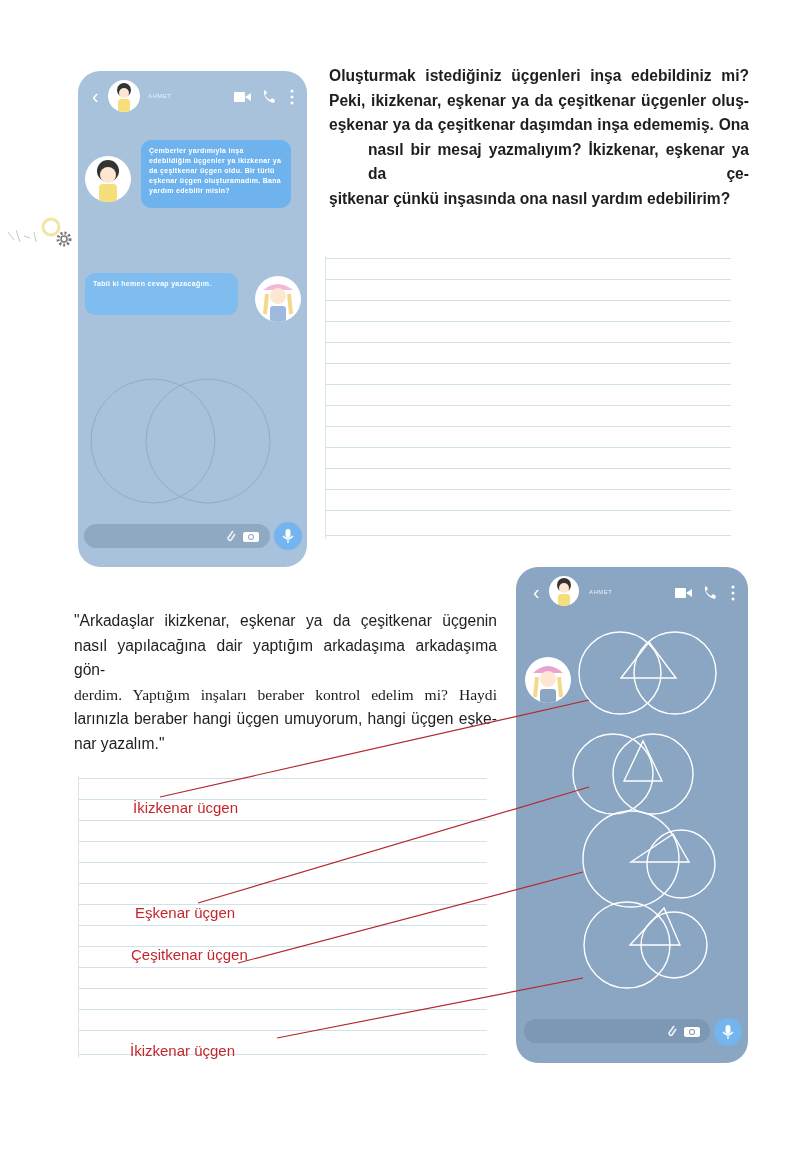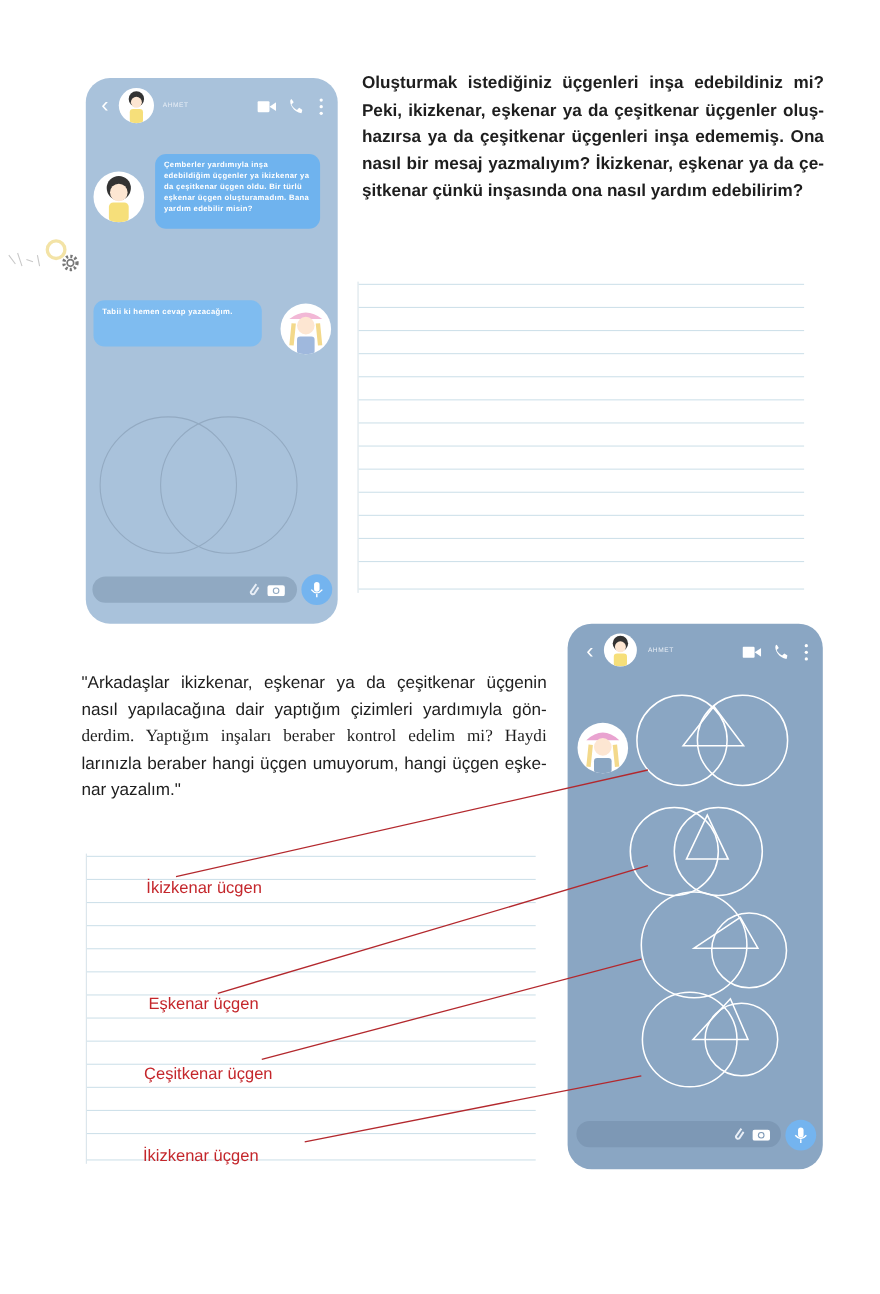--- a/index.html
+++ b/index.html
@@ -97,22 +97,22 @@
     <svg width="28" height="28">
         <rect x="11.5" y="7" width="5" height="9" rx="2.5" fill="#fff"></rect>
         <path d="M9 14 Q14 20 19 14 M14 18 L14 21" stroke="#fff" stroke-width="1.3" fill="none"></path>
       </svg>
   </div>
 </div>
 
 <div class="abs para" style="left:329px;top:64px;width:420px;font-weight:bold;">
   <div style="text-align-last:justify;">Oluşturmak istediğiniz üçgenleri inşa edebildiniz mi?</div>
   <div style="text-align-last:justify;">Peki, ikizkenar, eşkenar ya da çeşitkenar üçgenler oluş-</div>
-  <div style="text-align-last:justify;">hazırsa ya da çeşitkenar üçgenleri inşa edememiş. Ona</div>
-  <div style="text-align-last:justify;">nasıl bir mesaj yazmalıyım? İkizkenar, eşkenar ya da çe-</div>
+  <div style="text-align-last:justify;">eşkenar ya da çeşitkenar daşımdan inşa edememiş. Ona</div>
+  <div style="text-align-last:justify;margin-left:39px;">nasıl bir mesaj yazmalıyım? İkizkenar, eşkenar ya da çe-</div>
   <div>şitkenar çünkü inşasında ona nasıl yardım edebilirim?</div>
 </div>
 
 <div class="abs lined" style="left:325px;top:256px;width:405px;height:283px;">
   <div class="line" style="top:2px"></div>
     <div class="line" style="top:23px"></div>
     <div class="line" style="top:44px"></div>
   <div class="line" style="top:65px"></div>
     <div class="line" style="top:86px"></div>
     <div class="line" style="top:107px"></div>
@@ -121,21 +121,21 @@
     <div class="line" style="top:170px"></div>
   <div class="line" style="top:191px"></div>
     <div class="line" style="top:212px"></div>
     <div class="line" style="top:233px"></div>
   <div class="line" style="top:254px"></div>
     <div class="line" style="top:279px"></div>
 </div>
 
 <div class="abs para" style="left:74px;top:609px;width:423px;">
   <div style="text-align-last:justify;">"Arkadaşlar ikizkenar, eşkenar ya da çeşitkenar üçgenin</div>
-  <div style="text-align-last:justify;">nasıl yapılacağına dair yaptığım çizimleri yardımıyla gön-</div>
+  <div style="text-align-last:justify;">nasıl yapılacağına dair yaptığım arkadaşıma arkadaşıma gön-</div>
   <div style="text-align-last:justify;font-family:Liberation Serif, serif;">derdim. Yaptığım inşaları beraber kontrol edelim mi? Haydi</div>
   <div style="text-align-last:justify;">larınızla beraber hangi üçgen umuyorum, hangi üçgen eşke-</div>
   <div>nar yazalım."</div>
 </div>
 
 <div class="abs lined" style="left:78px;top:776px;width:408px;height:282px;">
   <div class="line" style="top:2px"></div>
     <div class="line" style="top:23px"></div>
     <div class="line" style="top:44px"></div>
   <div class="line" style="top:65px"></div>
@@ -146,21 +146,21 @@
     <div class="line" style="top:170px"></div>
   <div class="line" style="top:191px"></div>
     <div class="line" style="top:212px"></div>
     <div class="line" style="top:233px"></div>
   <div class="line" style="top:254px"></div>
     <div class="line" style="top:278px"></div>
 </div>
 
 <span class="label-red" style="left:133px;top:799px;">İkizkenar ücgen</span>
 <span class="label-red" style="left:135px;top:904px;">Eşkenar üçgen</span>
-<span class="label-red" style="left:131px;top:968px;">Çeşitkenar üçgen</span>
+<span class="label-red" style="left:131px;top:946px;">Çeşitkenar üçgen</span>
 <span class="label-red" style="left:130px;top:1042px;">İkizkenar üçgen</span>
 
 <div class="abs phone2">
   <div class="ph-header">
     <span class="back" style="left:17px;top:14px;">‹</span>
     <div class="avatar" style="left:33px;top:9px;width:30px;height:30px;">
       <svg width="30" height="30">
           <circle cx="15" cy="9" r="7" fill="#333"></circle>
           <circle cx="15" cy="12" r="5" fill="#fde6d2"></circle>
           <rect x="9" y="18" width="12" height="12" rx="3" fill="#f6df7a"></rect>

